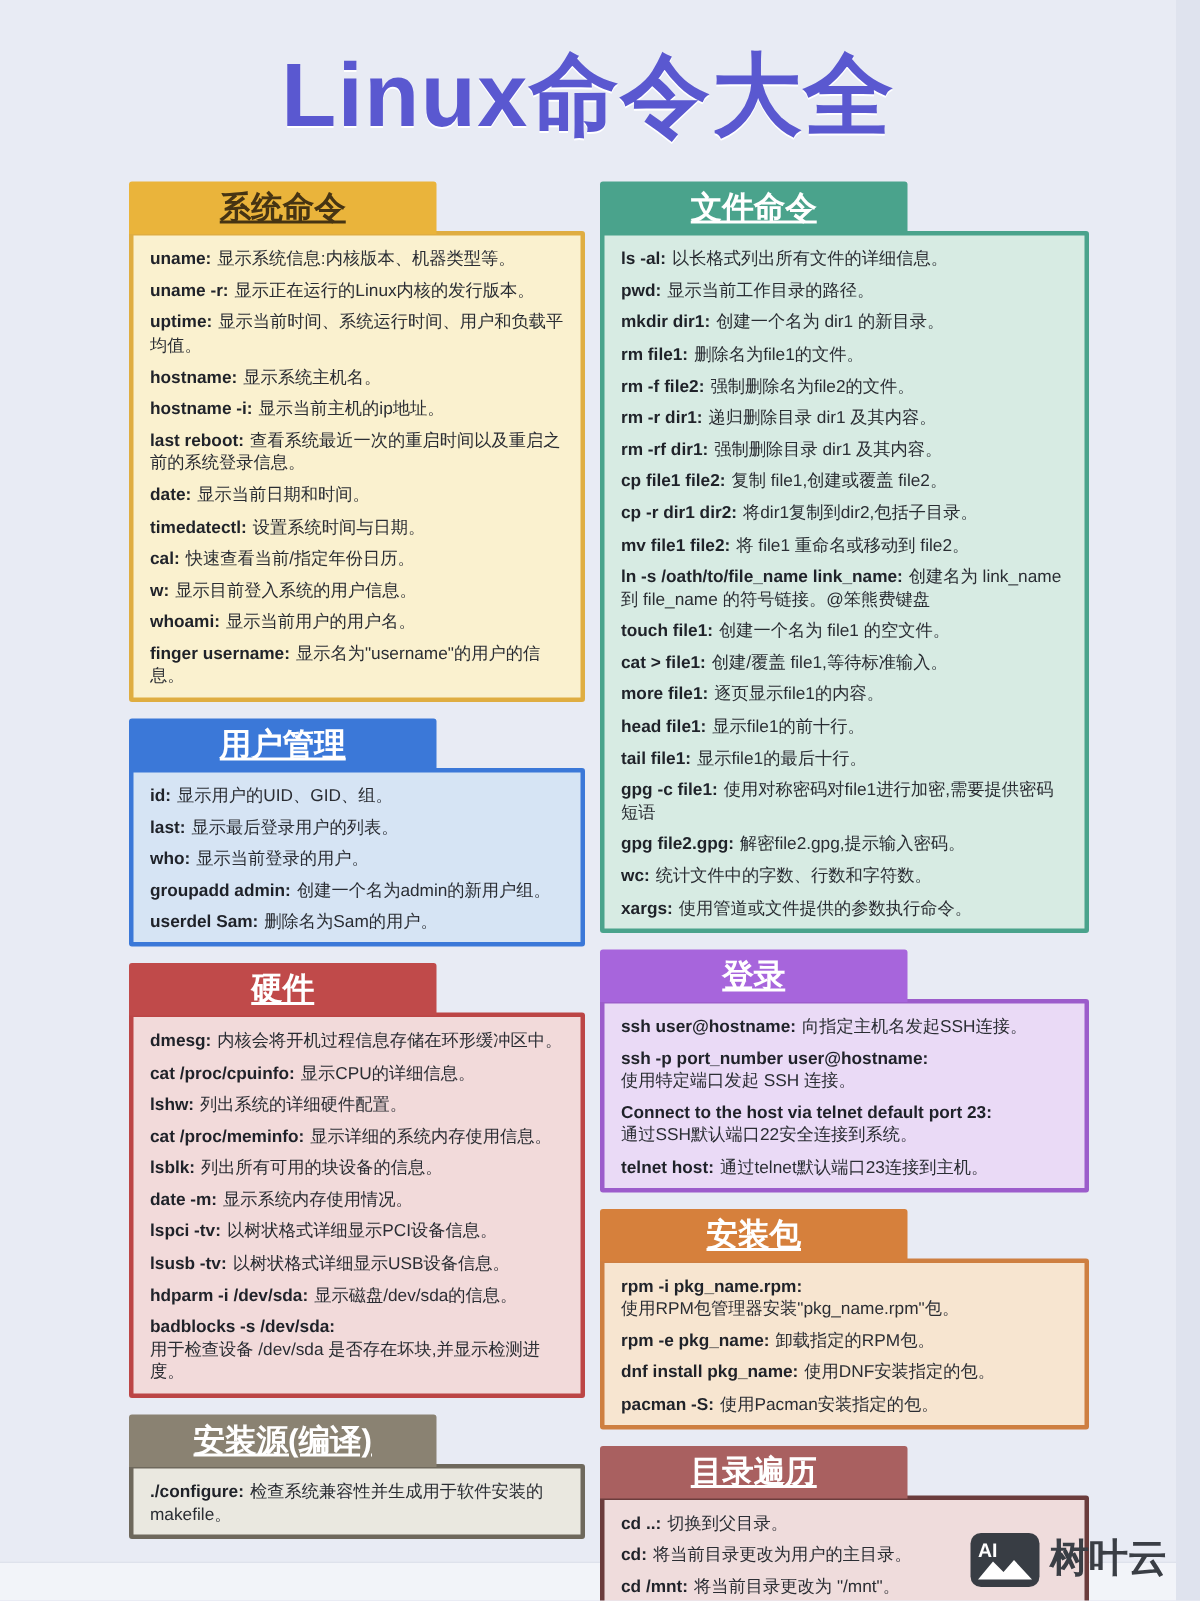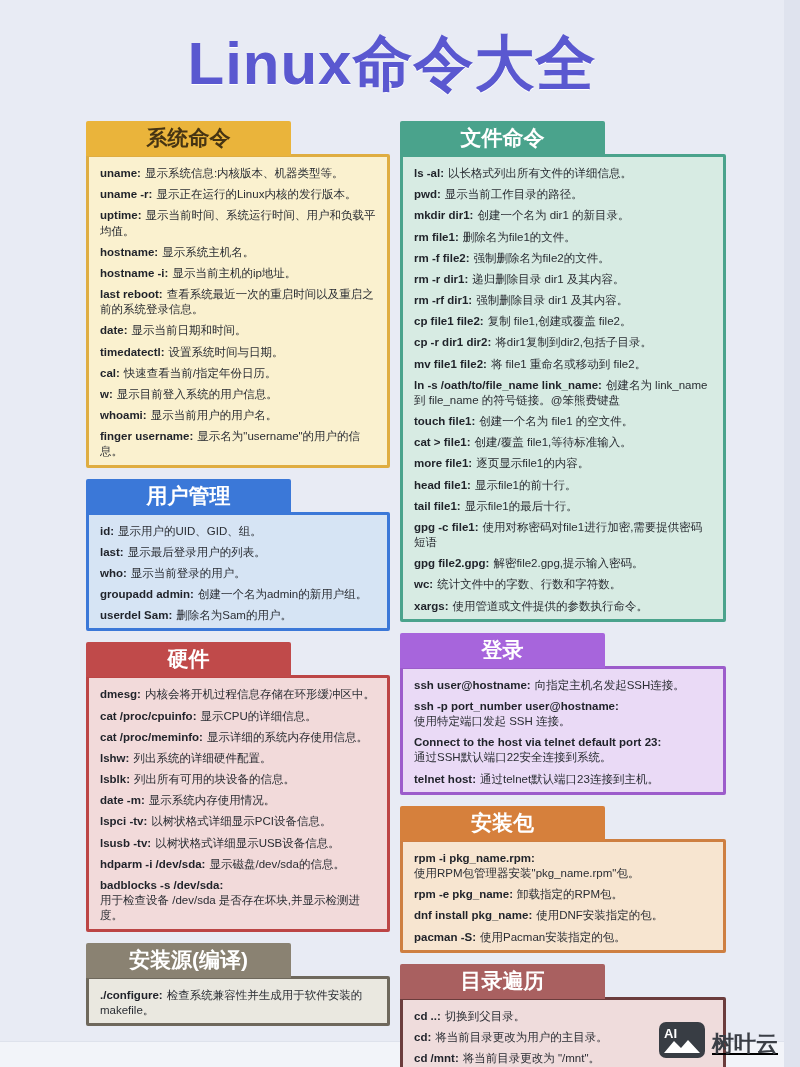--- a/index.html
+++ b/index.html
@@ -38,20 +38,21 @@
     display:inline-block;
     min-width:205px;
     padding:3px 18px 4px;
     font-size:21px;
     font-weight:700;
     text-align:center;
     background:var(--head,#888);
     color:var(--headText,#ffffff);
     border-radius:2px 2px 0 0;
     margin-bottom:-2px;
+    text-decoration:underline;
   }
   .panel {
     position:relative; z-index:1;
     background:var(--body,#fff);
     border:3px solid var(--border,#666);
     border-radius:2px;
     padding:9px 11px 3px;
   }
   .item {
     font-size:11.5px;
@@ -66,26 +67,25 @@
 
   .footer-strip {
     position:absolute; left:0; right:0; bottom:0;
     height:26px;
     background:#F2F4F9;
     border-top:1px solid #DEE2EC;
   }
   .watermark {
     position:absolute;
     right:6px; bottom:8px;
-    display:flex; align-items:flex-end; gap:6px;
+    display:flex; align-items:flex-start; gap:6px;
     z-index:5;
-    text-decoration:underline;
   }
   .brand {
-    font-size:22px; font-weight:700; color:#3A3E45;
+    font-size:26px; font-weight:700; color:#3A3E45;
   }
 </style>
 </head>
 <body>
 
 <div class="page" style="--titleColor: #5A58D0; --background: #E8EBF4;">
 
   <h1 class="page-title">Linux命令大全</h1>
 
   <div class="columns">
@@ -141,23 +141,23 @@
       </div>
 
       <div class="section" style="--head: #C04A4A; --headText: #FFFFFF; --body: #F2DADA; --border: #BC4545;">
         <div class="tab">硬件</div>
         <div class="panel">
 
             <div class="item"><span class="cmd">dmesg:</span><span class="desc">内核会将开机过程信息存储在环形缓冲区中。</span></div>
 
             <div class="item"><span class="cmd">cat /proc/cpuinfo:</span><span class="desc">显示CPU的详细信息。</span></div>
 
+            <div class="item"><span class="cmd">lshw:</span><span class="desc">列出系统的详细硬件配置。</span></div>
+
             <div class="item"><span class="cmd">cat /proc/meminfo:</span><span class="desc">显示详细的系统内存使用信息。</span></div>
-
-            <div class="item"><span class="cmd">lshw:</span><span class="desc">列出系统的详细硬件配置。</span></div>
 
             <div class="item"><span class="cmd">lsblk:</span><span class="desc">列出所有可用的块设备的信息。</span></div>
 
             <div class="item"><span class="cmd">date -m:</span><span class="desc">显示系统内存使用情况。</span></div>
 
             <div class="item"><span class="cmd">lspci -tv:</span><span class="desc">以树状格式详细显示PCI设备信息。</span></div>
 
             <div class="item"><span class="cmd">lsusb -tv:</span><span class="desc">以树状格式详细显示USB设备信息。</span></div>
 
 

